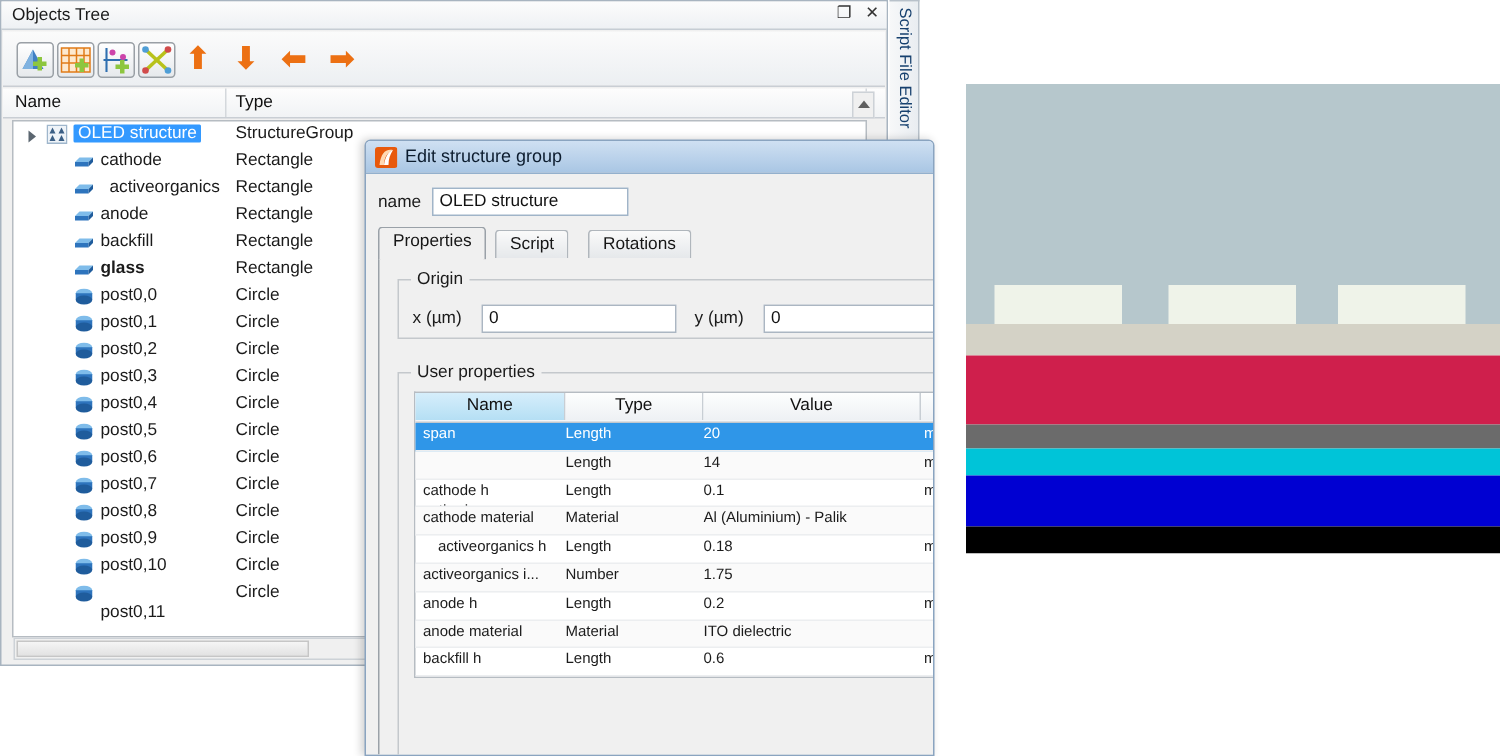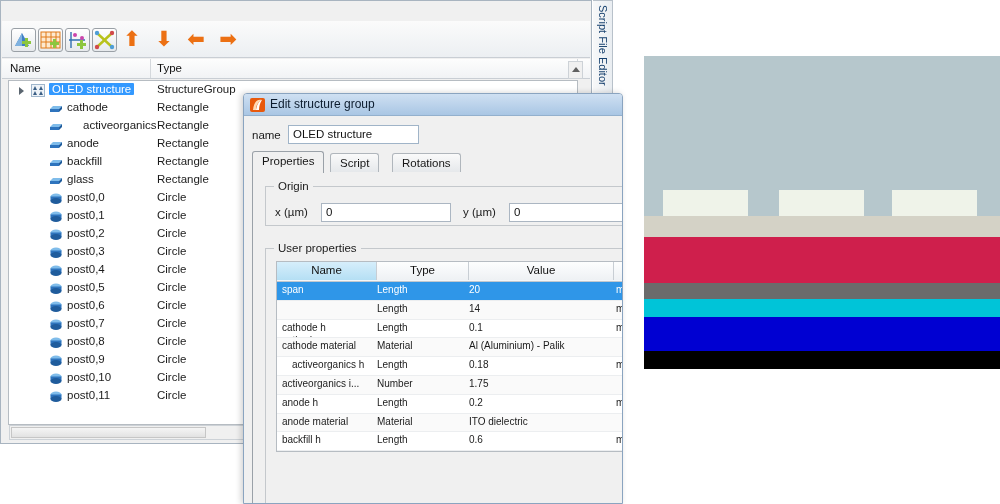--- a/index.html
+++ b/index.html
@@ -230,20 +230,27 @@
   .layer { position: absolute; left: 0; width: 100%; }
   .post { position: absolute; }
 </style>
 </head>
 <body>
 
 <div id="root">
 
   <div class="panel">
 
+    <div class="panel-title">
+      <span>Objects Tree</span>
+      <span class="panel-title-btns">
+        <span class="tb-ico">❐</span>
+        <span class="tb-ico">✕</span>
+      </span>
+    </div>
 
     <div class="toolbar">
       <div class="tbtn" style="left:9px">
         <svg width="23" height="22" viewBox="0 0 23 22">
           <polygon points="3,17 10,4 17,17" fill="#3f7fc4"></polygon>
           <polygon points="3,17 10,4 10,17" fill="#7fb2e0"></polygon>
           <rect x="13" y="9" width="3" height="9" fill="#8dc63f"></rect>
           <rect x="10" y="12" width="9" height="3" fill="#8dc63f"></rect>
         </svg>
       </div>
@@ -320,21 +327,21 @@
             </svg></span>
           <span class="nm" style="left: 58px;">cathode</span>
           <span class="ty">Rectangle</span>
         </div>
         <div class="trow">
           <span class="ico" style="left: 40px;"><svg width="14" height="13" viewBox="0 0 14 13">
               <polygon points="1,7 4,4 13,4 10,7" fill="#7fbcea"></polygon>
               <polygon points="1,7 10,7 10,10 1,10" fill="#2e74bd"></polygon>
               <polygon points="10,7 13,4 13,7 10,10" fill="#1f5c9c"></polygon>
             </svg></span>
-          <span class="nm" style="left: 74px;">activeorganics</span>
+          <span class="nm" style="left: 64px;">activeorganics</span>
           <span class="ty">Rectangle</span>
         </div>
         <div class="trow">
           <span class="ico" style="left: 40px;"><svg width="14" height="13" viewBox="0 0 14 13">
               <polygon points="1,7 4,4 13,4 10,7" fill="#7fbcea"></polygon>
               <polygon points="1,7 10,7 10,10 1,10" fill="#2e74bd"></polygon>
               <polygon points="10,7 13,4 13,7 10,10" fill="#1f5c9c"></polygon>
             </svg></span>
           <span class="nm" style="left: 58px;">anode</span>
           <span class="ty">Rectangle</span>
@@ -347,21 +354,21 @@
             </svg></span>
           <span class="nm" style="left: 58px;">backfill</span>
           <span class="ty">Rectangle</span>
         </div>
         <div class="trow">
           <span class="ico" style="left: 40px;"><svg width="14" height="13" viewBox="0 0 14 13">
               <polygon points="1,7 4,4 13,4 10,7" fill="#7fbcea"></polygon>
               <polygon points="1,7 10,7 10,10 1,10" fill="#2e74bd"></polygon>
               <polygon points="10,7 13,4 13,7 10,10" fill="#1f5c9c"></polygon>
             </svg></span>
-          <span class="nm" style="left: 58px;">glass</span>
+          <span class="nm" style="left: 58px; font-weight: bold;">glass</span>
           <span class="ty">Rectangle</span>
         </div>
         <div class="trow">
           <span class="ico" style="left: 40px;"><svg width="14" height="13" viewBox="0 0 14 13">
               <ellipse cx="7" cy="4.5" rx="5.5" ry="3" fill="#7fbcea"></ellipse>
               <rect x="1.5" y="4.5" width="11" height="4.5" fill="#2e74bd"></rect>
               <ellipse cx="7" cy="9" rx="5.5" ry="3" fill="#1f5c9c"></ellipse>
             </svg></span>
           <span class="nm" style="left: 58px;">post0,0</span>
           <span class="ty">Circle</span>
@@ -455,21 +462,21 @@
             </svg></span>
           <span class="nm" style="left: 58px;">post0,10</span>
           <span class="ty">Circle</span>
         </div>
         <div class="trow">
           <span class="ico" style="left: 40px;"><svg width="14" height="13" viewBox="0 0 14 13">
               <ellipse cx="7" cy="4.5" rx="5.5" ry="3" fill="#7fbcea"></ellipse>
               <rect x="1.5" y="4.5" width="11" height="4.5" fill="#2e74bd"></rect>
               <ellipse cx="7" cy="9" rx="5.5" ry="3" fill="#1f5c9c"></ellipse>
             </svg></span>
-          <span class="nm" style="left: 58px;">post0,11</span>
+          <span class="nm" style="left: 58px; margin-top: 13px;">post0,11</span>
           <span class="ty">Circle</span>
         </div>
         <div class="trow"></div>
       </div>
 
     <div class="hscroll-box">
       <div class="hscroll-thumb"></div>
     </div>
   </div>
 

